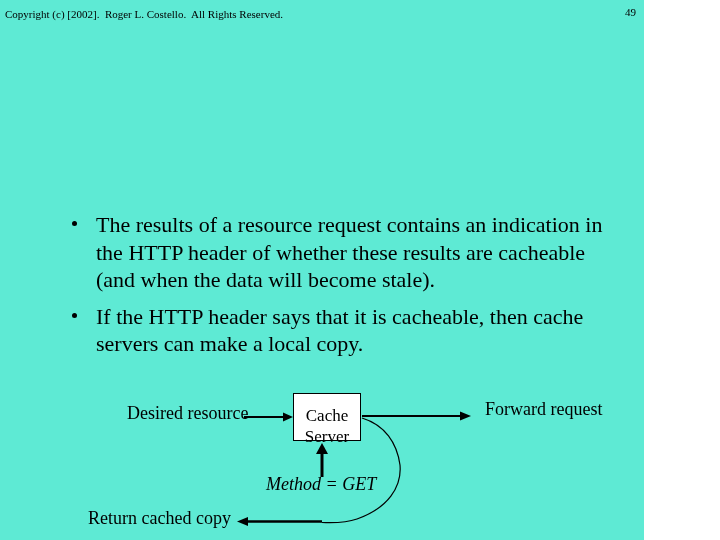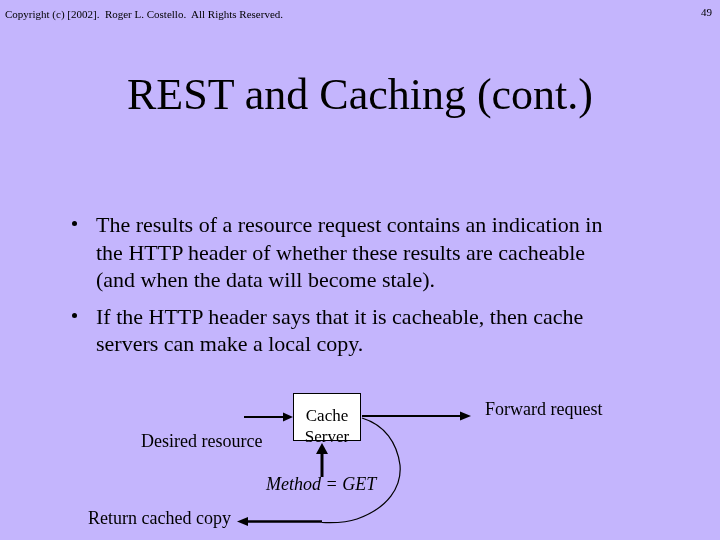--- a/index.html
+++ b/index.html
@@ -3,21 +3,21 @@
 <meta charset="utf-8">
 <style>
   html, body { margin: 0; padding: 0; }
   body {
     width: 720px; height: 540px;
     background: #ffffff;
     font-family: "Liberation Serif", serif;
     color: #000000;
     overflow: hidden;
   }
-  .slide { position: relative; width: 720px; height: 540px; background: #c4b5fd; }
+  .slide { position: relative; width: 644px; height: 540px; background: #5eead4; }
 
   .copyright {
     position: absolute; left: 5px; top: 8px;
     font-size: 11px; white-space: pre; color: #000;
   }
   .page-number {
     position: absolute; right: 8px; top: 6px;
     font-size: 11px; color: #000;
   }
 
@@ -53,34 +53,33 @@
   .cache-box {
     position: absolute; left: 293px; top: 393px;
     width: 68px; height: 48px;
     border: 1.5px solid #000; box-sizing: border-box;
     text-align: center;
     font-size: 17px; line-height: 21px; padding-top: 11px;
     white-space: pre-line;
     background: #fff;
   }
   .diag-label { position: absolute; font-size: 18px; line-height: 22px; white-space: nowrap; }
-  .label-desired { left: 141px; top: 402px; margin-top: 28px; }
+  .label-desired { left: 127px; top: 402px; }
   .label-forward { left: 485px; top: 398px; }
   .label-method  { left: 266px; top: 473px; font-style: italic; }
   .label-return  { left: 88px;  top: 507px; }
 </style>
 </head>
 <body>
 
 <div class="slide">
 
   <div class="copyright">Copyright (c) [2002].  Roger L. Costello.  All Rights Reserved.</div>
   <div class="page-number">49</div>
 
-  <div class="slide-title">REST and Caching (cont.)</div>
 
   <div class="bullets">
     <div class="bullet-item">
       <span class="dot"></span>
       <div class="text">The results of a resource request contains an indication in
 the HTTP header of whether these results are cacheable
 (and when the data will become stale).</div>
     </div>
     <div class="bullet-item">
       <span class="dot"></span>

